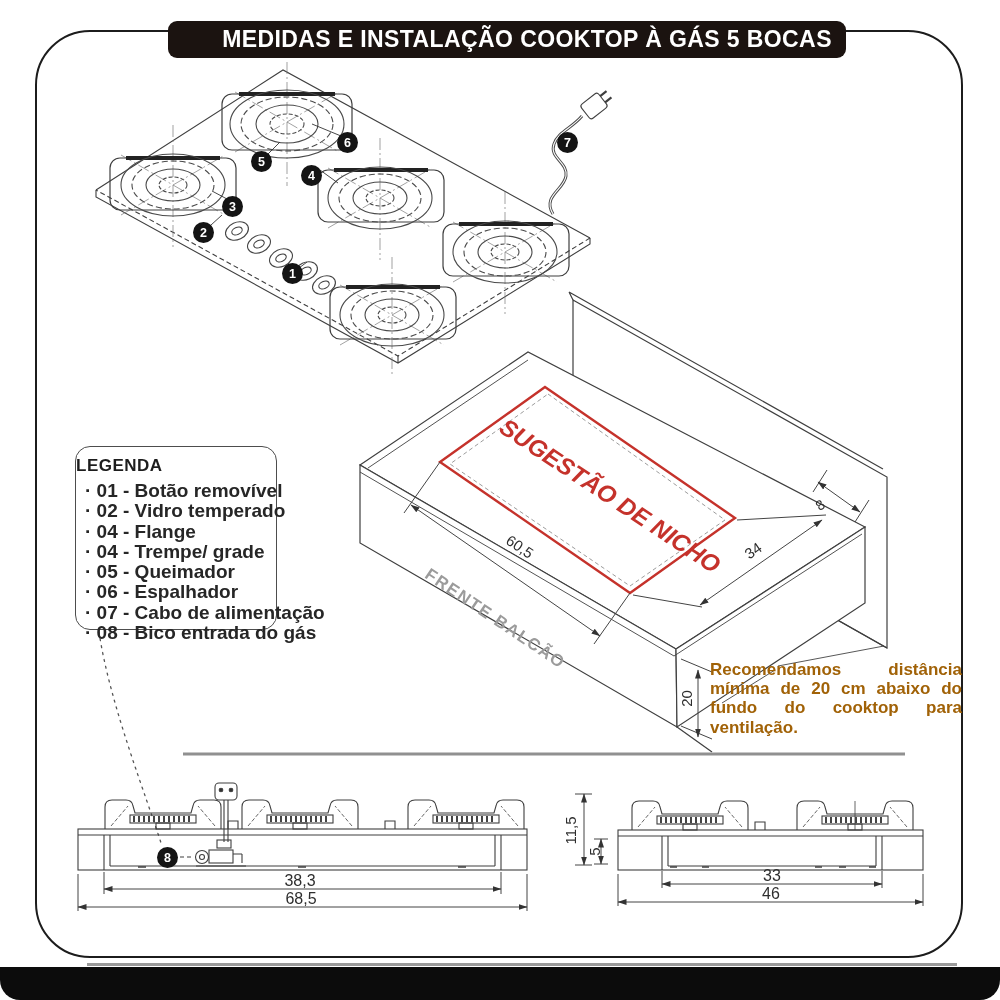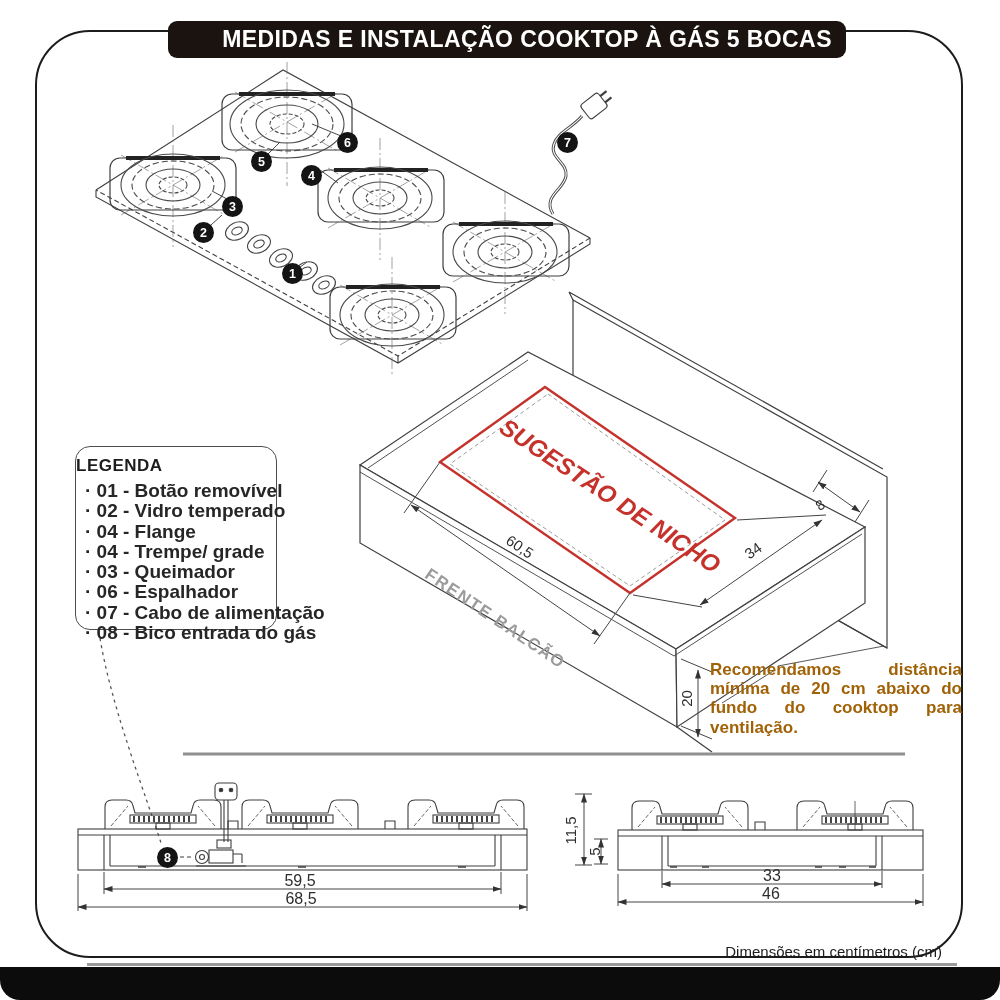--- a/index.html
+++ b/index.html
@@ -270,38 +270,37 @@
       <span>8</span>
     </div>
 
   <div class="abs" id="legend-box">
     <div id="legend-title">LEGENDA</div>
     <div id="legend-items">
       <div class="legend-item">· 01 - Botão removível</div>
       <div class="legend-item">· 02 - Vidro temperado</div>
       <div class="legend-item">· 04 - Flange</div>
       <div class="legend-item">· 04 - Trempe/ grade</div>
-      <div class="legend-item">· 03 - Queimador</div>
+      <div class="legend-item">· 05 - Queimador</div>
       <div class="legend-item">· 06 - Espalhador</div>
       <div class="legend-item">· 07 - Cabo de alimentação</div>
       <div class="legend-item">· 08 - Bico entrada do gás</div>
     </div>
   </div>
 
   <div class="abs" id="niche-label" style="color:#c5322b;">SUGESTÃO DE NICHO</div>
   <div class="dim" style="left:490px;top:538px;width:60px;transform:rotate(34deg);font-size:15px;">60,5</div>
   <div class="dim" style="left:733px;top:542px;width:40px;transform:rotate(-35deg);font-size:15px;">34</div>
   <div class="dim dim-sm" style="left:810px;top:497px;width:20px;transform:rotate(-35deg);">8</div>
   <div class="dim" style="left:666px;top:690px;width:40px;transform:rotate(-90deg);font-size:15px;">20</div>
   <div class="abs" id="frente-label">FRENTE BALCÃO</div>
 
   <div class="abs" id="recommendation">Recomendamos distância mínima de 20 cm abaixo do fundo do cooktop para ventilação.</div>
 
-  <div class="dim" style="left:270px;top:872px;width:60px;">59,5</div>
+  <div class="dim" style="left:270px;top:872px;width:60px;">38,3</div>
   <div class="dim" style="left:271px;top:890px;width:60px;">68,5</div>
   <div class="dim" style="left:742px;top:867px;width:60px;">33</div>
   <div class="dim" style="left:741px;top:885px;width:60px;">46</div>
   <div class="dim" style="left:548px;top:822px;width:44px;transform:rotate(-90deg);font-size:15px;">11,5</div>
   <div class="dim" style="left:584px;top:843px;width:20px;transform:rotate(-90deg);font-size:15px;">5</div>
 
-  <div class="abs" id="footer-right">Dimensões em centímetros (cm)</div>
 
 </div>
 
 </body></html>

